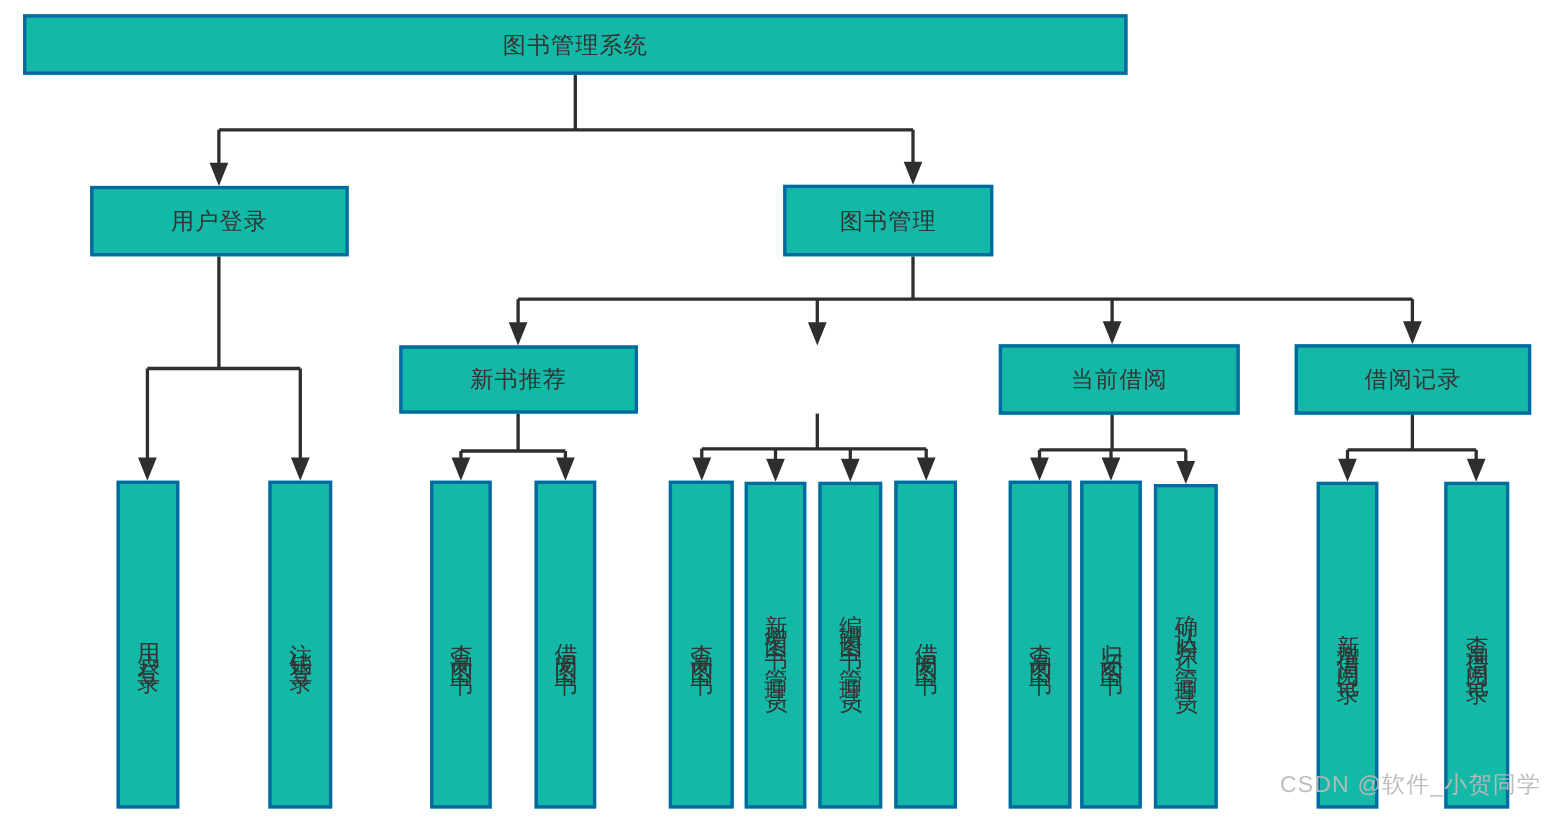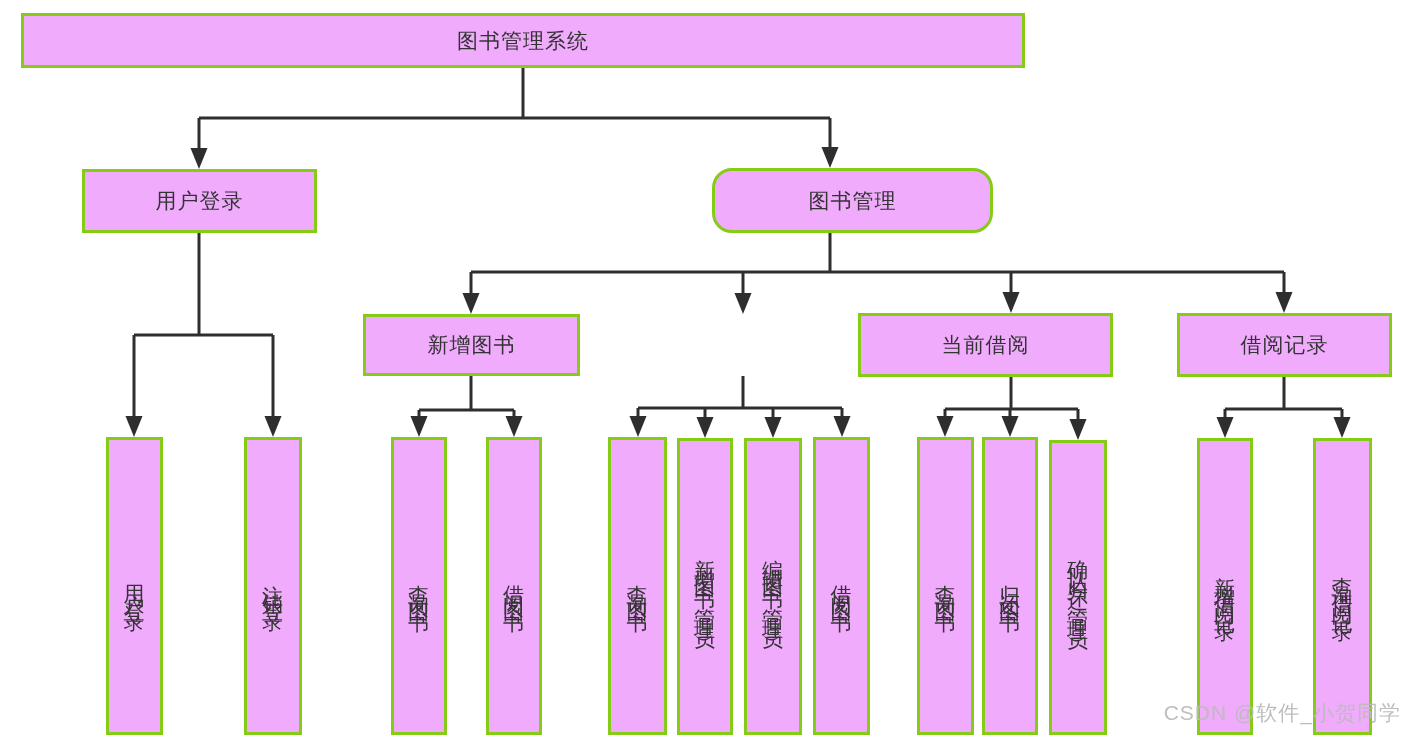--- a/index.html
+++ b/index.html
@@ -9,22 +9,22 @@
     background:#ffffff;
     font-family:"Liberation Sans","DejaVu Sans",sans-serif;
     overflow:hidden;
   }
   .connector-layer{
     position:absolute;left:0;top:0;width:1405px;height:747px;z-index:0;
   }
   .node{
     position:absolute;
     box-sizing:border-box;
-    background:#f0abfc;
-    border:3px solid #84cc16;
+    background:#14b8a6;
+    border:3px solid #0369a1;
     display:flex;align-items:center;justify-content:center;
     color:#333333;
     font-size:21px;
     z-index:1;
     letter-spacing:1px;
   }
   .node .vtext{
     writing-mode:vertical-lr;
     text-orientation:mixed;
     letter-spacing:9px;
@@ -100,28 +100,28 @@
       <polygon points="1333.5,417 1350.5,417 1342,438" fill="#2e2e2e"></polygon>
     </svg>
 
   <div class="node" style="left:21px;top:13px;width:1004px;height:55px;">
     <span>图书管理系统</span>
   </div>
 
   <div class="node" style="left:82px;top:169px;width:235px;height:64px;">
     <span>用户登录</span>
   </div>
-  <div class="node" style="left:712px;top:168px;width:281px;height:65px;border-radius:20px;">
+  <div class="node" style="left:712px;top:168px;width:191px;height:65px;">
     <span>图书管理</span>
   </div>
 
   <div class="node" style="left:363px;top:314px;width:217px;height:62px;">
-    <span>新增图书</span>
+    <span>新书推荐</span>
   </div>
-  <div class="node" style="left:858px;top:313px;width:255px;height:64px;">
+  <div class="node" style="left:908px;top:313px;width:219px;height:64px;">
     <span>当前借阅</span>
   </div>
   <div class="node" style="left:1177px;top:313px;width:215px;height:64px;">
     <span>借阅记录</span>
   </div>
 
   <div class="node" style="left:106px;top:437px;width:57px;height:298px;">
     <span class="vtext">用户登录</span>
   </div>
   <div class="node" style="left:244px;top:437px;width:58px;height:298px;">

